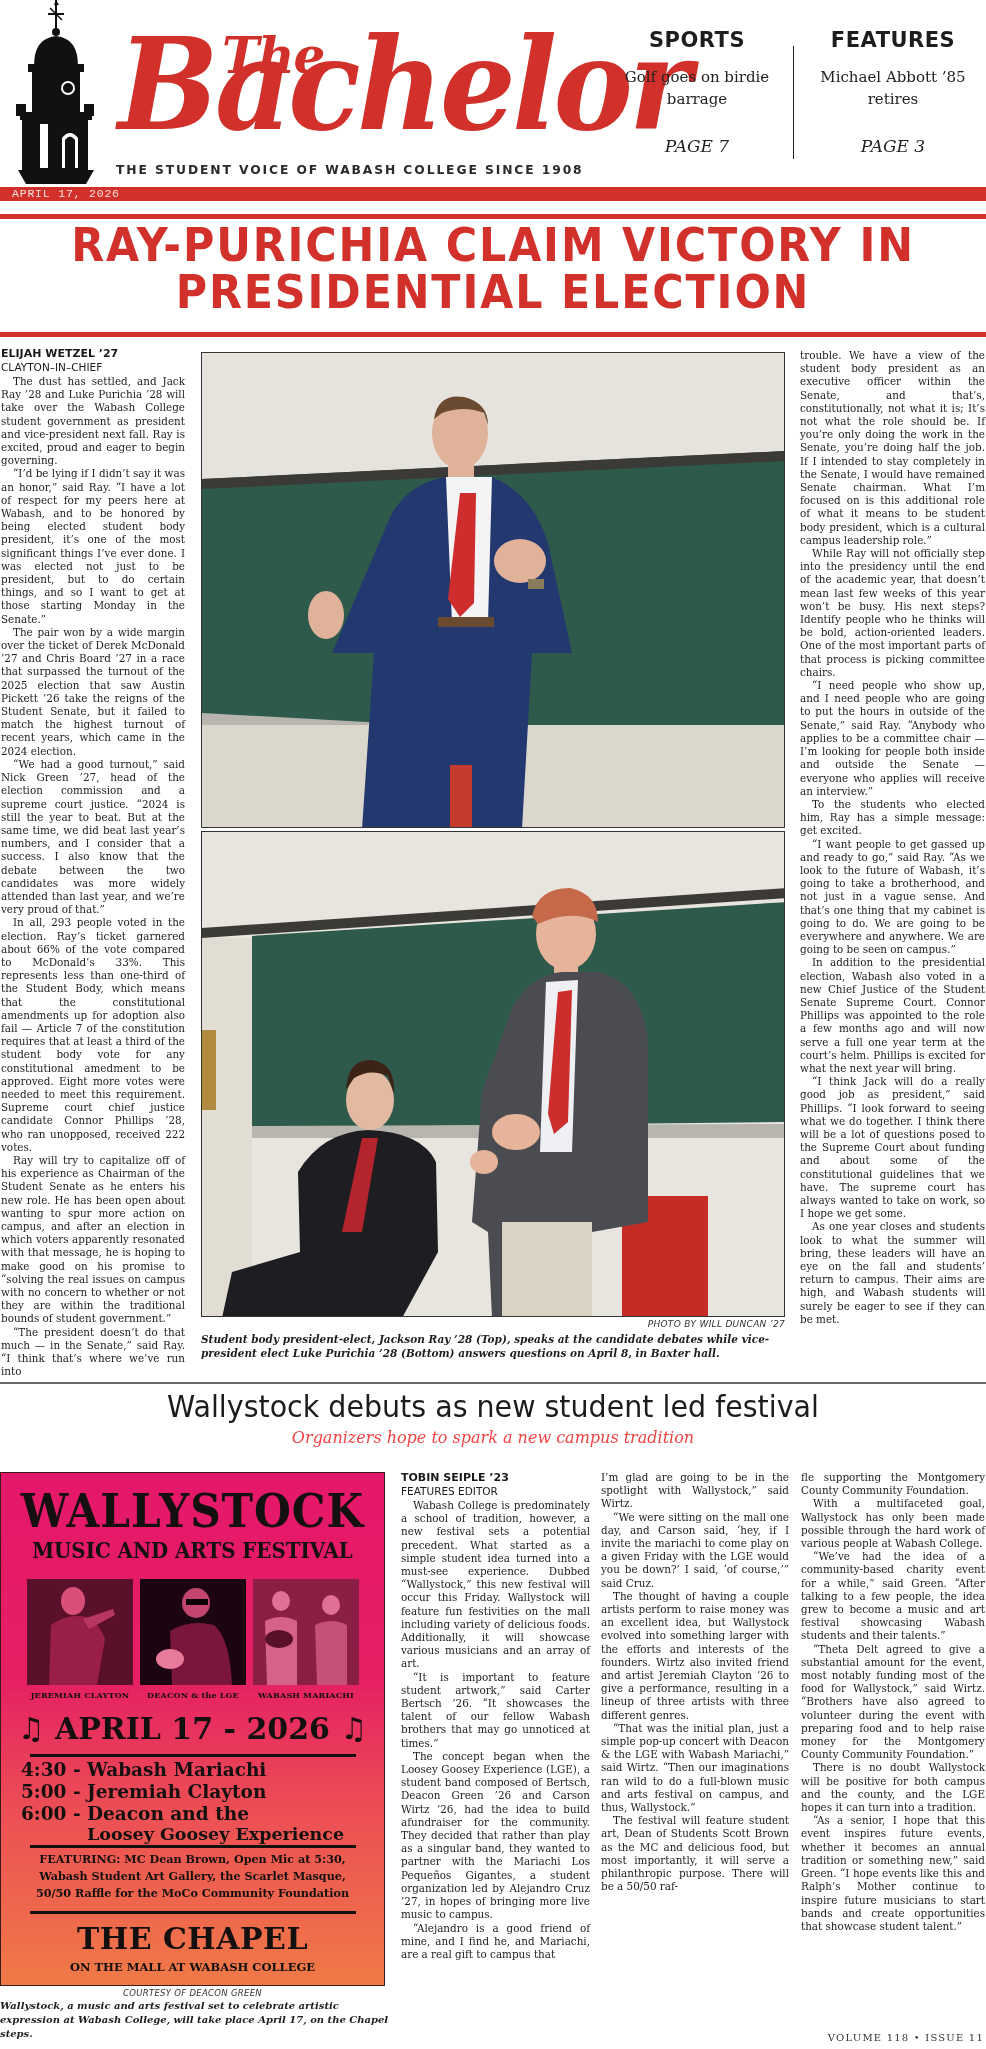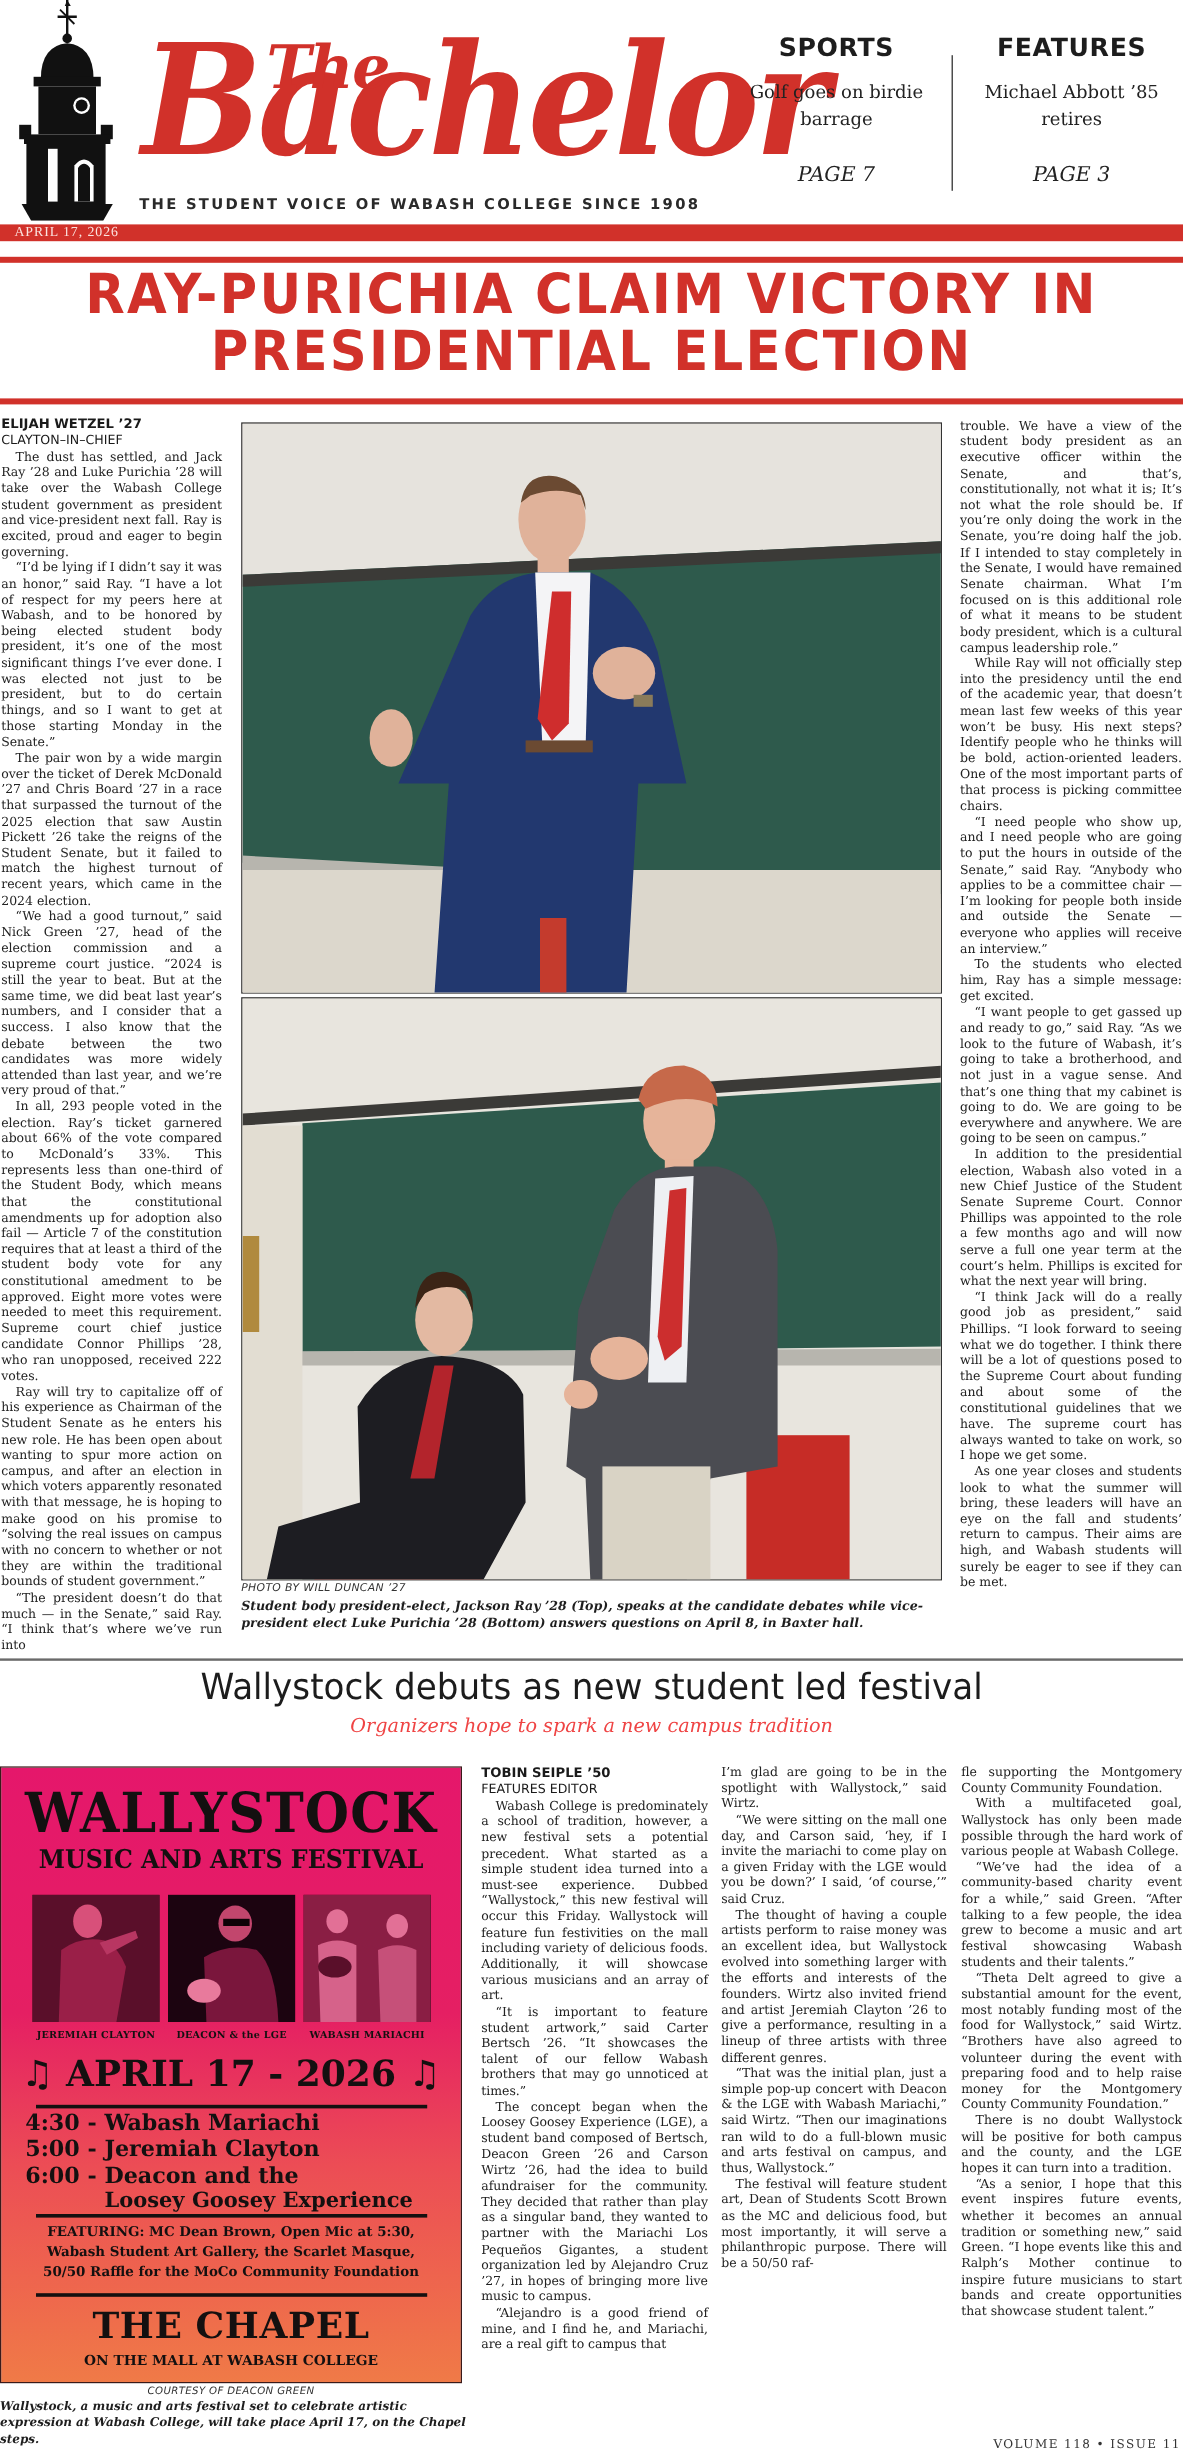--- a/index.html
+++ b/index.html
@@ -17,42 +17,42 @@
 
   .teaser { top: 28px; width: 150px; text-align: center; }
   .teaser .t-sec { font-family: "DejaVu Sans", sans-serif; font-weight: bold; font-size: 21px; color: #1d1d1d; letter-spacing: 0.5px; }
   .teaser .t-desc { margin-top: 14px; font-family: "DejaVu Serif", serif; font-size: 15px; line-height: 22px; color: #222; }
   .teaser .t-page { position: absolute; left: 0; right: 0; top: 108px; font-family: "DejaVu Serif", serif; font-style: italic; font-size: 17px; color: #222; }
   #teaser-sports { left: 622px; }
   #teaser-features { left: 818px; }
   #teaser-divider { left: 793px; top: 46px; width: 1px; height: 113px; background: #222; }
 
   #date-bar { left: 0; top: 187px; width: 986px; height: 14px; background: #d1312a; }
-  #date-bar span { position: absolute; left: 12px; top: 0px; font-family: Liberation Serif, serif; font-size: 11.5px; line-height: 14px; color: #fbe3df; letter-spacing: 0.8px; }
+  #date-bar span { position: absolute; left: 12px; top: 0px; font-family: Liberation Mono, monospace; font-size: 11.5px; line-height: 14px; color: #fbe3df; letter-spacing: 0.8px; }
 
   .red-rule { left: 0; width: 986px; background: #d1312a; }
 
   #headline { left: 0; top: 222px; width: 986px; text-align: center; font-family: "DejaVu Sans", sans-serif; font-weight: bold; font-size: 46px; line-height: 47px; color: #d1312a; letter-spacing: 2px; transform: scaleX(0.93); transform-origin: center top; }
 
   
   .col { font-family: "DejaVu Serif", serif; font-size: 10.4px; line-height: 13.2px; color: #222; text-align: justify; hyphens: manual; }
   .col p { text-indent: 12px; }
   .col p.noindent { text-indent: 0; }
   .byline-name { font-family: "DejaVu Sans", sans-serif; font-weight: bold; font-size: 11px; line-height: 14px; color: #1a1a1a; }
   .byline-title { font-family: "DejaVu Sans", sans-serif; font-size: 10.5px; line-height: 13px; color: #1a1a1a; margin-bottom: 1px; }
 
   #col-left { left: 1px; top: 347px; width: 184px; }
   #col-right { left: 800px; top: 349px; width: 185px; }
 
   
   .photo { position: absolute; border: 1px solid #333; overflow: hidden; }
   #photo-top { left: 201px; top: 352px; width: 584px; height: 476px; background: #e9e7e2; }
   #photo-bottom { left: 201px; top: 831px; width: 584px; height: 486px; background: #ece9e3; }
 
-  #photo-credit-1 { left: 201px; top: 1319px; width: 584px; font-family: "DejaVu Sans", sans-serif; font-style: italic; font-size: 9px; color: #333; letter-spacing: 0.3px; }
+  #photo-credit-1 { left: 201px; top: 1319px; width: 584px; text-align: right; font-family: "DejaVu Sans", sans-serif; font-style: italic; font-size: 9px; color: #333; letter-spacing: 0.3px; }
   #photo-caption-1 { left: 201px; top: 1332px; width: 590px; font-family: "DejaVu Serif", serif; font-style: italic; font-weight: bold; font-size: 10.5px; line-height: 14px; color: #1e1e1e; }
 
   #section-sep { left: 0; top: 1382px; width: 986px; height: 2px; background: #6a6a6a; }
 
   #wally-headline { left: 0; top: 1387px; width: 986px; text-align: center; font-family: "DejaVu Sans", sans-serif; font-size: 30px; line-height: 40px; color: #1c1c1c; transform: scaleX(0.95); transform-origin: center top; }
   #wally-subhead { left: 0; top: 1428px; width: 986px; text-align: center; font-family: "DejaVu Serif", serif; font-style: italic; font-size: 16px; line-height: 20px; color: #ef4444; }
 
   
   #poster { left: 0; top: 1472px; width: 385px; height: 514px; border: 1px solid #3a1a1a;
             background: linear-gradient(180deg, #e5176b 0%, #e51f63 40%, #ec4d55 65%, #f07a47 100%); overflow: hidden; }
@@ -272,21 +272,21 @@
   <div class="poster-rule" style="top:438px;"></div>
 
   <div id="poster-venue" class="poster-font">THE CHAPEL</div>
   <div id="poster-venue-sub" class="poster-font">ON THE MALL AT WABASH COLLEGE</div>
 </div>
 
 <div id="poster-credit" class="abs">COURTESY OF DEACON GREEN</div>
 <div id="poster-caption" class="abs">Wallystock, a music and arts festival set to celebrate artistic expression at Wabash College, will take place April 17, on the Chapel steps.</div>
 
 <div id="col-w1" class="abs col">
-  <div class="byline-name">TOBIN SEIPLE ’50</div>
+  <div class="byline-name">TOBIN SEIPLE ’23</div>
   <div class="byline-title">FEATURES EDITOR</div>
   <p>Wabash College is predominately a school of tradition, however, a new festival sets a potential precedent. What started as a simple student idea turned into a must-see experience. Dubbed “Wallystock,” this new festival will occur this Friday. Wallystock will feature fun festivities on the mall including variety of delicious foods. Additionally, it will showcase various musicians and an array of art.</p>
   <p>“It is important to feature student artwork,” said Carter Bertsch ’26. “It showcases the talent of our fellow Wabash brothers that may go unnoticed at times.”</p>
   <p>The concept began when the Loosey Goosey Experience (LGE), a student band composed of Bertsch, Deacon Green ’26 and Carson Wirtz ’26, had the idea to build afundraiser for the community. They decided that rather than play as a singular band, they wanted to partner with the Mariachi Los Pequeños Gigantes, a student organization led by Alejandro Cruz ’27, in hopes of bringing more live music to campus.</p>
   <p>“Alejandro is a good friend of mine, and I find he, and Mariachi, are a real gift to campus that</p>
 </div>
 
 <div id="col-w2" class="abs col">
   <p class="noindent">I’m glad are going to be in the spotlight with Wallystock,” said Wirtz.</p>
   <p>“We were sitting on the mall one day, and Carson said, ‘hey, if I invite the mariachi to come play on a given Friday with the LGE would you be down?’ I said, ‘of course,’” said Cruz.</p>

